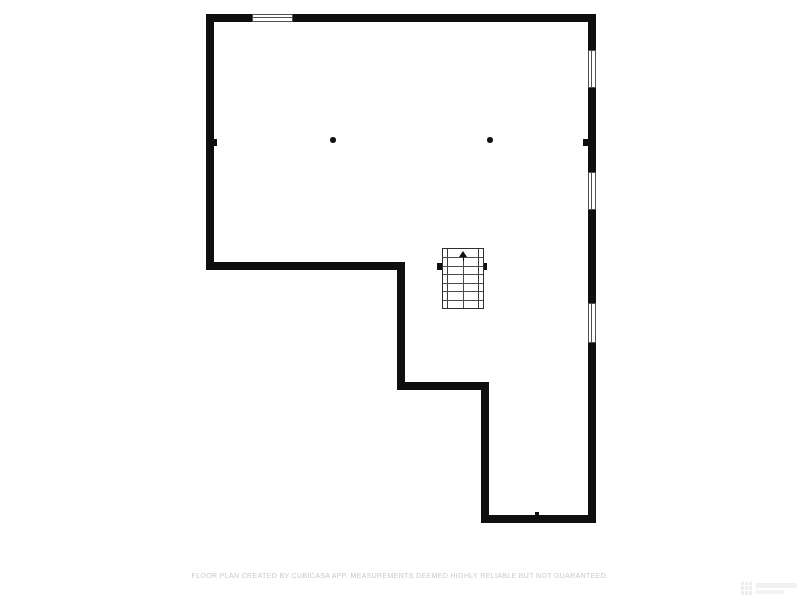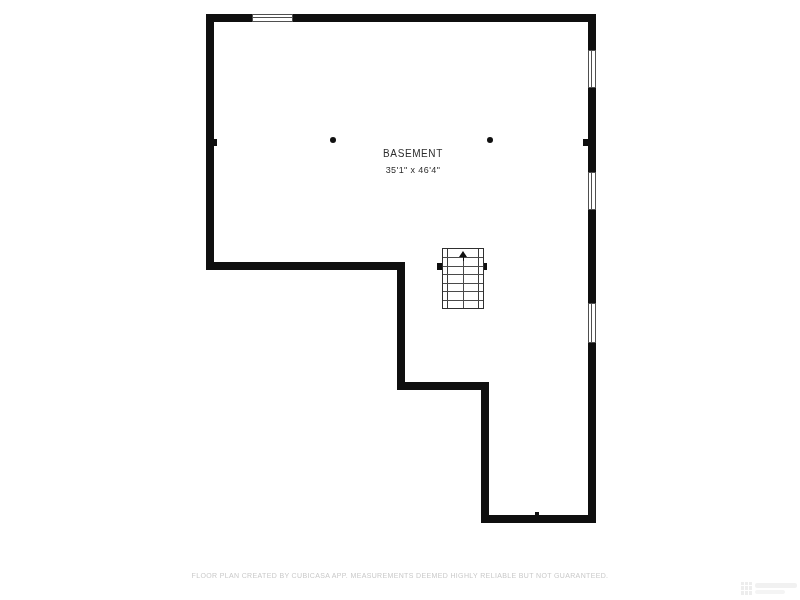--- a/index.html
+++ b/index.html
@@ -83,24 +83,20 @@
         <div class="tread" style="top: 25px;"></div>
         <div class="tread" style="top: 34px;"></div>
         <div class="tread" style="top: 42px;"></div>
         <div class="tread" style="top: 51px;"></div>
         <div class="divider" style="left: 50%; top: 8px; bottom: 0px;"></div>
         <div class="arrow-head" style="left: 16px; top: 2px;"></div>
         <div class="arrow-stem" style="left: 20px; top: 8px; height: 4px;"></div>
       </div>
     </div>
 
-  <div class="room-label-block">
-    <div class="room-name">BASEMENT</div>
-    <div class="room-dims">35'1" x 46'4"</div>
-  </div>
 
   <div class="footer-note">FLOOR PLAN CREATED BY CUBICASA APP. MEASUREMENTS DEEMED HIGHLY RELIABLE BUT NOT GUARANTEED.</div>
 
   <div class="watermark">
     <div class="wm-grid">
       <span></span>
         <span></span>
         <span></span>
       <span></span>
         <span></span>

